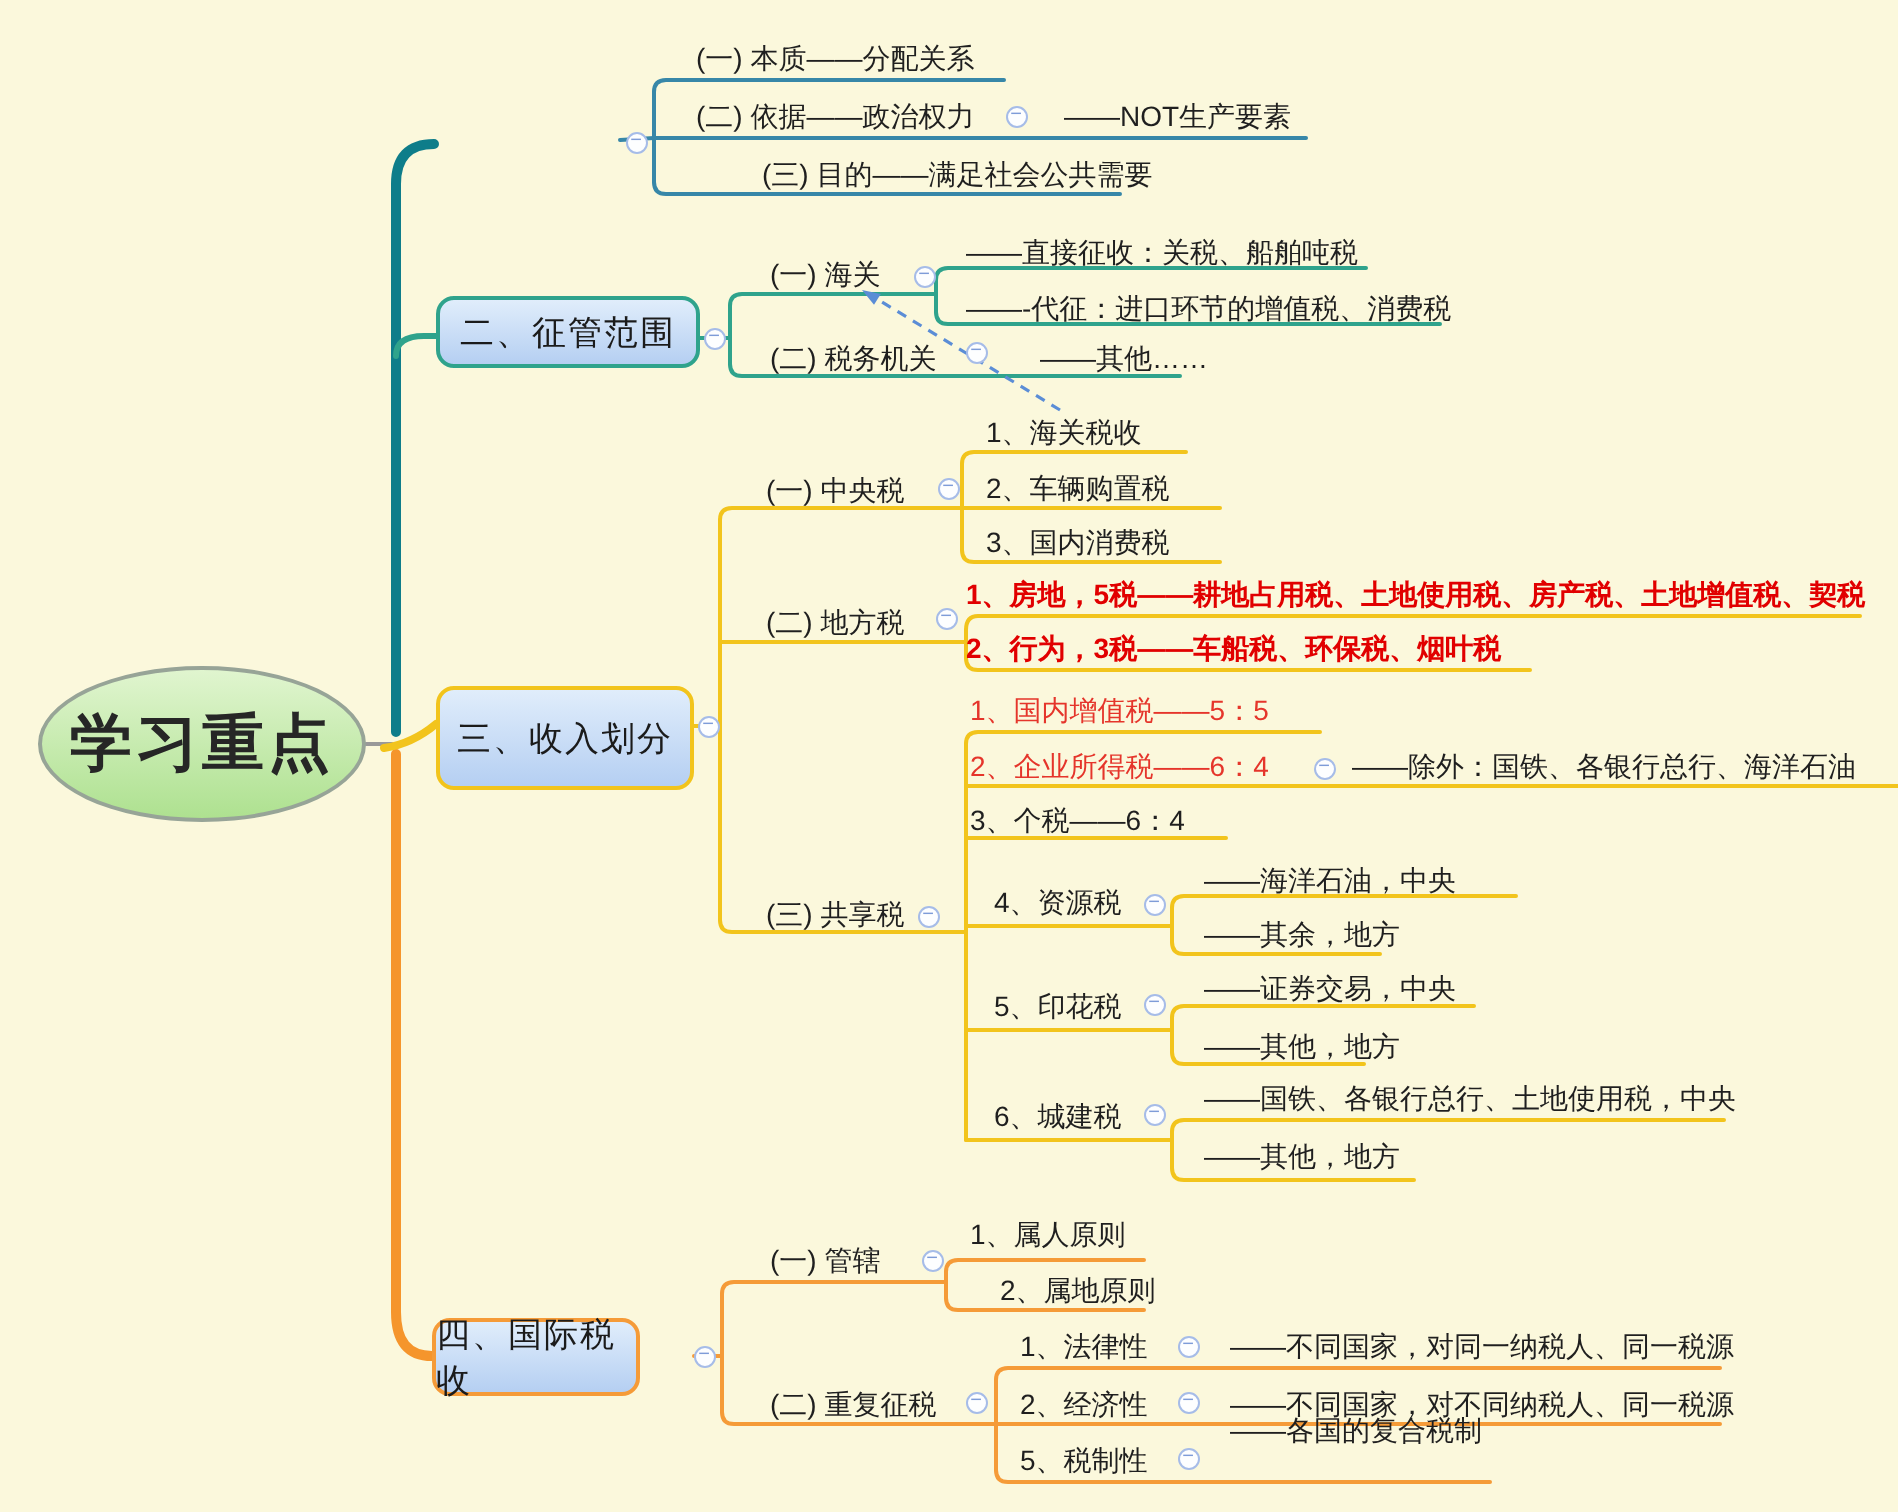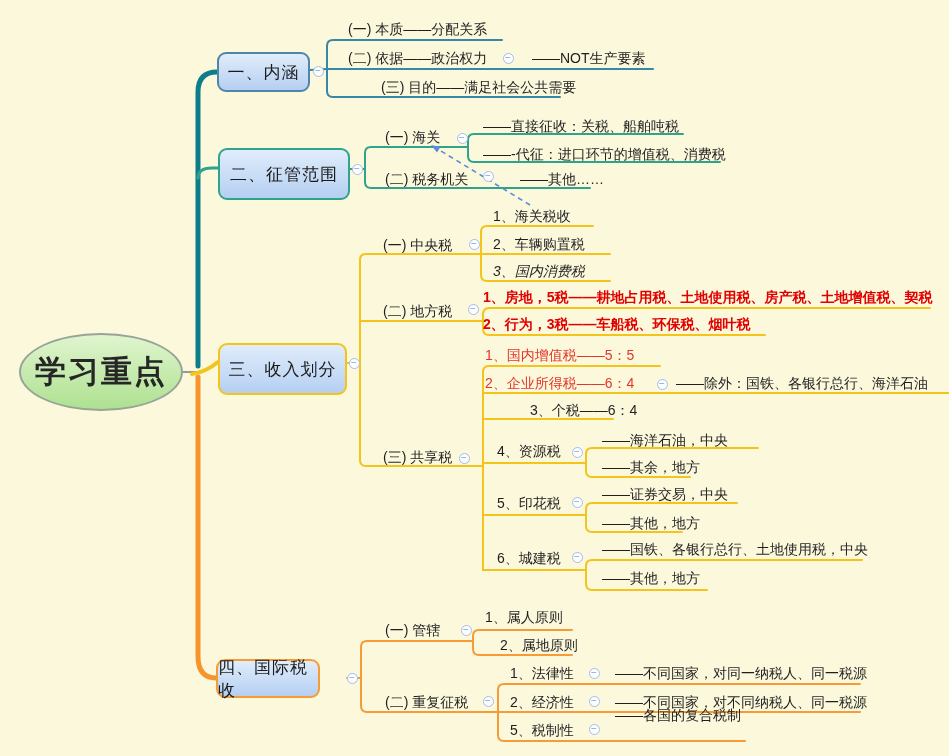--- a/index.html
+++ b/index.html
@@ -97,47 +97,46 @@
     </g>
 
     <g>
       <path d="M530,205 L436,148" fill="none" stroke="#5B8DD6" stroke-width="1.6" stroke-dasharray="5 4"></path>
       <polygon points="431,145 440.4,147 437,152.4" fill="#5B8DD6"></polygon>
     </g>
   </svg>
 
   <div class="rootnode">学习重点</div>
 
-  <div class="mainbox" style="left:217px;top:52px;width:93px;height:40px;border-color:#4F86A8">一、内涵</div>
-  <div class="mainbox" style="left:218px;top:148px;width:132px;height:52px;border-color:#2FA38C">二、征管范围</div>
+  <div class="mainbox" style="left:218px;top:148px;width:132px;height:36px;border-color:#2FA38C">二、征管范围</div>
   <div class="mainbox" style="left:218px;top:343px;width:129px;height:52px;border-color:#F2C41C">三、收入划分</div>
   <div class="mainbox" style="left:216px;top:659px;width:104px;height:39px;border-color:#F59B38">四、国际税收</div>
 
   <div id="nodes">
       <div class="t" style="left: 348px; top: 22px;">(一) 本质——分配关系</div>
       <div class="t" style="left: 348px; top: 51px;">(二) 依据——政治权力</div>
       <div class="t" style="left: 532px; top: 51px;">——NOT生产要素</div>
       <div class="t" style="left: 348px; top: 80px; margin-left: 33px;">(三) 目的——满足社会公共需要</div>
       <div class="t" style="left: 385px; top: 130px;">(一) 海关</div>
       <div class="t" style="left: 483px; top: 119px;">——直接征收：关税、船舶吨税</div>
       <div class="t" style="left: 483px; top: 147px;">——-代征：进口环节的增值税、消费税</div>
       <div class="t" style="left: 385px; top: 172px;">(二) 税务机关</div>
       <div class="t" style="left: 520px; top: 172px;">——其他……</div>
       <div class="t" style="left: 383px; top: 238px;">(一) 中央税</div>
       <div class="t" style="left: 493px; top: 209px;">1、海关税收</div>
       <div class="t" style="left: 493px; top: 237px;">2、车辆购置税</div>
-      <div class="t" style="left: 493px; top: 264px; font-style: italic;">3、国内消费税</div>
+      <div class="t" style="left: 493px; top: 264px;">3、国内消费税</div>
       <div class="t" style="left: 383px; top: 304px;">(二) 地方税</div>
       <div class="t redb" style="left: 483px; top: 290px;">1、房地，5税——耕地占用税、土地使用税、房产税、土地增值税、契税</div>
       <div class="t redb" style="left: 483px; top: 317px;">2、行为，3税——车船税、环保税、烟叶税</div>
       <div class="t" style="left: 383px; top: 450px;">(三) 共享税</div>
       <div class="t red" style="left: 485px; top: 348px;">1、国内增值税——5：5</div>
       <div class="t red" style="left: 485px; top: 376px;">2、企业所得税——6：4</div>
       <div class="t" style="left: 676px; top: 376px;">——除外：国铁、各银行总行、海洋石油</div>
-      <div class="t" style="left: 485px; top: 403px; padding-left: 45px;">3、个税——6：4</div>
+      <div class="t" style="left: 485px; top: 403px;">3、个税——6：4</div>
       <div class="t" style="left: 497px; top: 444px;">4、资源税</div>
       <div class="t" style="left: 602px; top: 433px;">——海洋石油，中央</div>
       <div class="t" style="left: 602px; top: 460px;">——其余，地方</div>
       <div class="t" style="left: 497px; top: 496px;">5、印花税</div>
       <div class="t" style="left: 602px; top: 487px;">——证券交易，中央</div>
       <div class="t" style="left: 602px; top: 516px;">——其他，地方</div>
       <div class="t" style="left: 497px; top: 551px;">6、城建税</div>
       <div class="t" style="left: 602px; top: 542px;">——国铁、各银行总行、土地使用税，中央</div>
       <div class="t" style="left: 602px; top: 571px;">——其他，地方</div>
       <div class="t" style="left: 385px; top: 623px;">(一) 管辖</div>

